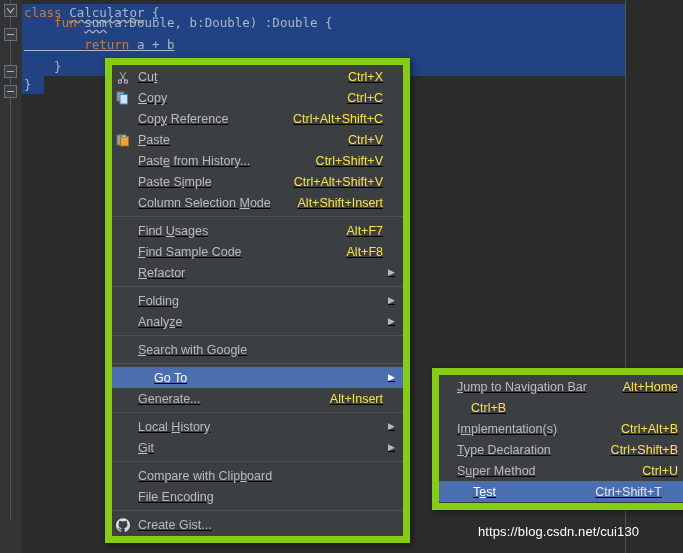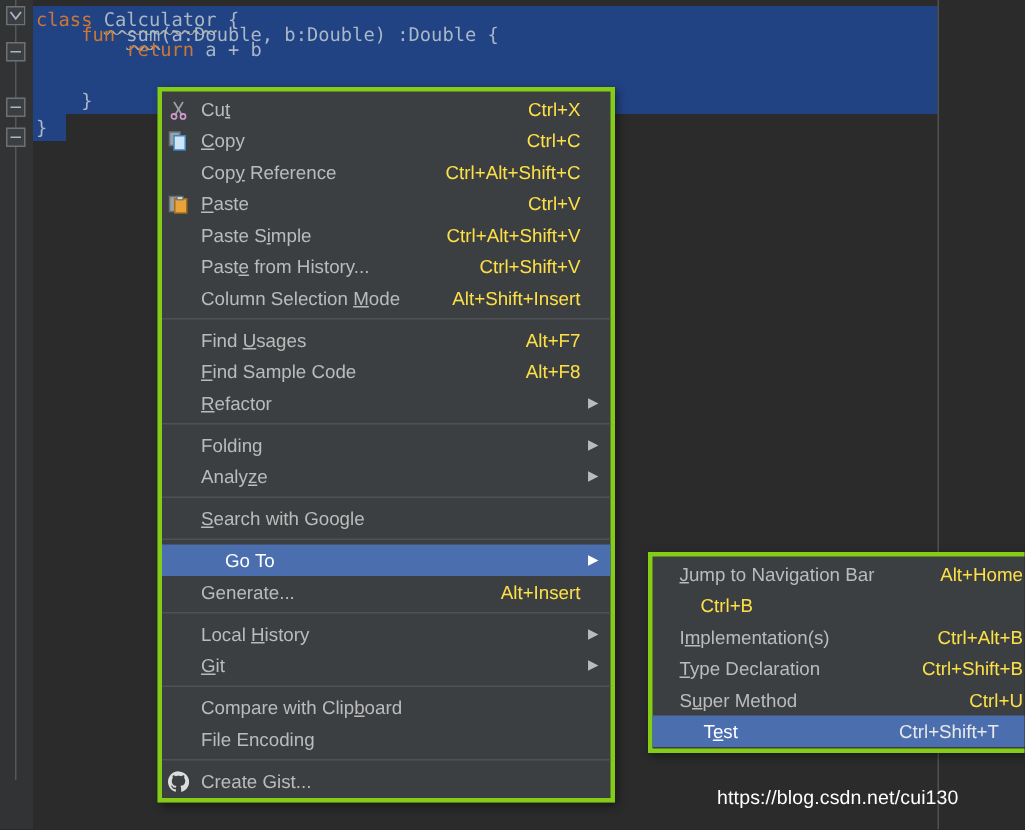--- a/index.html
+++ b/index.html
@@ -32,24 +32,25 @@
     text-decoration-style:wavy;
     text-decoration-color:#a9a9a9;
     text-underline-offset:2px;
   }
   .vguide{position:absolute;top:0;width:1px;height:553px;background:#4e5254;}
 
   
   .menu{
     position:absolute;
     background:#3c3f41;
-    border:3px solid #84cc16;
+    border:7px solid #84cc16;
     box-sizing:border-box;
     box-shadow:2px 2px 6px rgba(0,0,0,.45);
     padding:1px 0;
+    text-decoration:underline;
   }
   #main-menu{left:105px;top:58px;width:305px;}
   #sub-menu{left:432px;top:368px;width:273px;}
 
   .mrow{
     position:relative;display:flex;align-items:center;
     height:21px;padding:0 8px 0 0;box-sizing:border-box;
     color:#bbbbbb;font-size:12.5px;cursor:default;
   }
   .mrow.sel{background:#4b6eaf;color:#ffffff;gap:16px;}
@@ -97,21 +98,21 @@
     </div>
 
     <div class="selection" style="left:22px;top:4px;width:603px;height:18px;"></div>
     <div class="selection" style="left:22px;top:22px;width:603px;height:18px;"></div>
     <div class="selection" style="left:22px;top:40px;width:603px;height:18px;"></div>
     <div class="selection" style="left:22px;top:58px;width:603px;height:18px;"></div>
     <div class="selection" style="left:22px;top:76px;width:22px;height:18px;"></div>
 
     <div class="code" style="top:4px;left:24px;"><span class="kw">class</span> <span class="ident squig">Calculator</span> {</div>
     <div class="code" style="top:14px;left:24px;text-align:center;">    <span class="kw">fun</span> <span class="ident squig">sum</span>(a:Double, b:Double) :Double {</div>
-    <div class="code" style="top:24px;left:24px;">        <span class="kw">return</span> a + b</div>
+    <div class="code" style="top:36px;left:24px;text-decoration:underline;">        <span class="kw">return</span> a + b</div>
     <div class="code" style="top:58px;left:24px;">    }</div>
     <div class="code" style="top:76px;left:24px;">}</div>
 
     <div class="vguide" style="left:625px;"></div>
     <div class="vguide" style="left:12px;height:520px;top:0;background:transparent;"></div>
   </div>
 
   <div class="menu" id="main-menu">
       <div class="mrow">
         <span class="ico">
@@ -150,32 +151,32 @@
             <rect x="4.5" y="3.5" width="8" height="9.5" fill="#e8a33d" stroke="#a06f16" stroke-width="1"></rect>
             <rect x="6" y="2" width="4" height="2.2" fill="#d9d9d9" stroke="#6b7075" stroke-width=".8"></rect>
           </svg>
         </span>
         <span class="lbl"><u class="mn">P</u>aste</span>
         <span class="acc">Ctrl+V</span>
         <span class="arrow"></span>
       </div>
       <div class="mrow">
         <span class="ico"></span>
+        <span class="lbl">Past<u class="mn">e</u> from History...</span>
+        <span class="acc">Ctrl+Shift+V</span>
+        <span class="arrow"></span>
+      </div>
+      <div class="mrow">
+        <span class="ico"></span>
         <span class="lbl">Paste S<u class="mn">i</u>mple</span>
         <span class="acc">Ctrl+Alt+Shift+V</span>
         <span class="arrow"></span>
       </div>
       <div class="mrow">
         <span class="ico"></span>
-        <span class="lbl">Past<u class="mn">e</u> from History...</span>
-        <span class="acc">Ctrl+Shift+V</span>
-        <span class="arrow"></span>
-      </div>
-      <div class="mrow">
-        <span class="ico"></span>
         <span class="lbl">Column Selection <u class="mn">M</u>ode</span>
         <span class="acc">Alt+Shift+Insert</span>
         <span class="arrow"></span>
       </div>
       <div class="sep"></div>
       <div class="mrow">
         <span class="ico"></span>
         <span class="lbl">Find <u class="mn">U</u>sages</span>
         <span class="acc">Alt+F7</span>
         <span class="arrow"></span>

